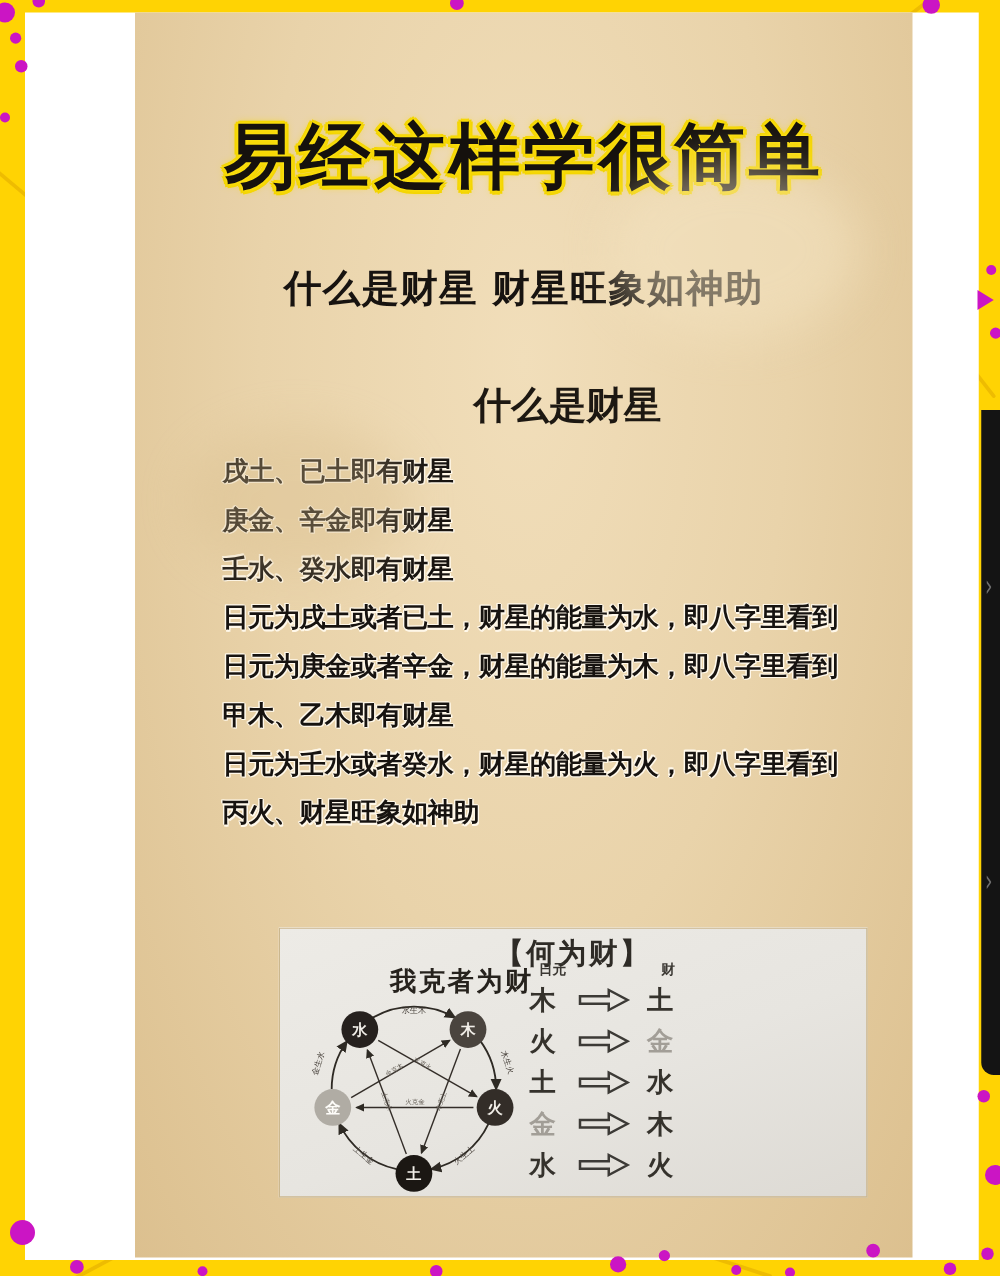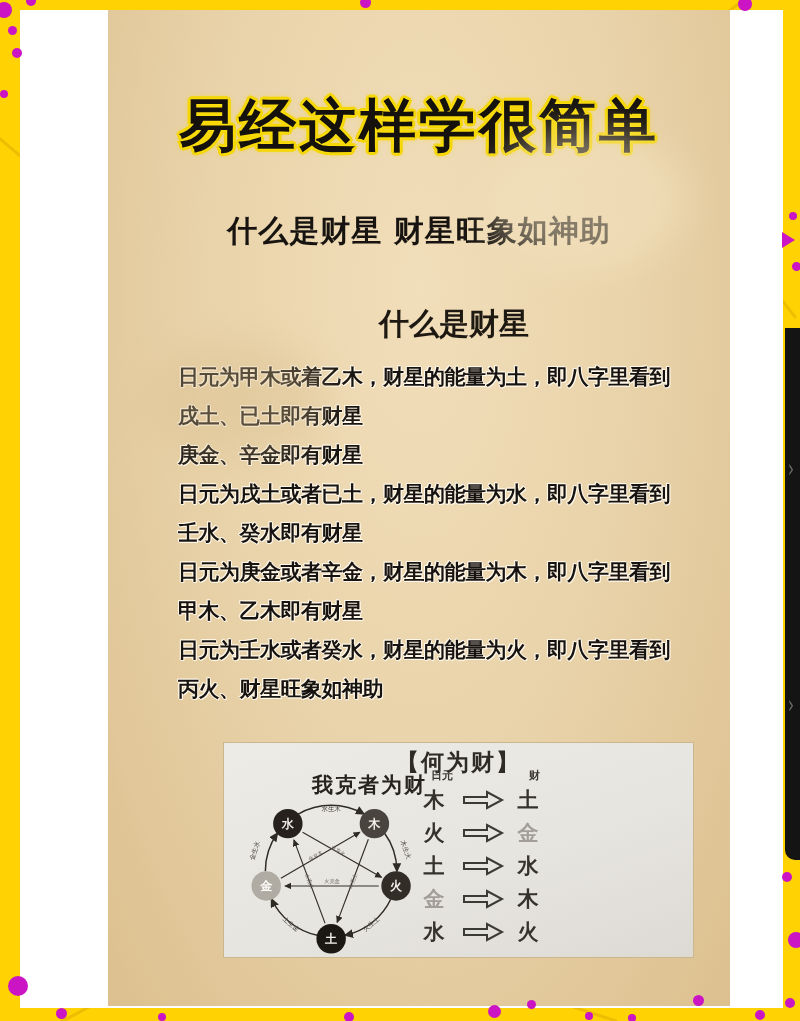--- a/index.html
+++ b/index.html
@@ -68,25 +68,24 @@
   <div class="white-card">
     <div class="parchment">
       <div class="blotch b1"></div>
       <div class="blotch b2"></div>
 
       <h1 class="title">易经这样学很简单</h1>
       <h2 class="subtitle">什么是财星 财星旺象如神助</h2>
       <h3 class="heading">什么是财星</h3>
 
       <div class="body">
-        <p>日元为甲木或着乙木，财星的能量为土，即八字里看到</p>
         <p>戌土、已土即有财星</p>
         <p>庚金、辛金即有财星</p>
+        <p>壬水、癸水即有财星</p>
         <p>日元为戌土或者已土，财星的能量为水，即八字里看到</p>
-        <p>壬水、癸水即有财星</p>
         <p>日元为庚金或者辛金，财星的能量为木，即八字里看到</p>
         <p>甲木、乙木即有财星</p>
         <p>日元为壬水或者癸水，财星的能量为火，即八字里看到</p>
         <p>丙火、财星旺象如神助</p>
       </div>
 
       <div class="photo">
         <div class="photo-caption">【何为财】</div>
 
         <div class="diagram-wrap">

